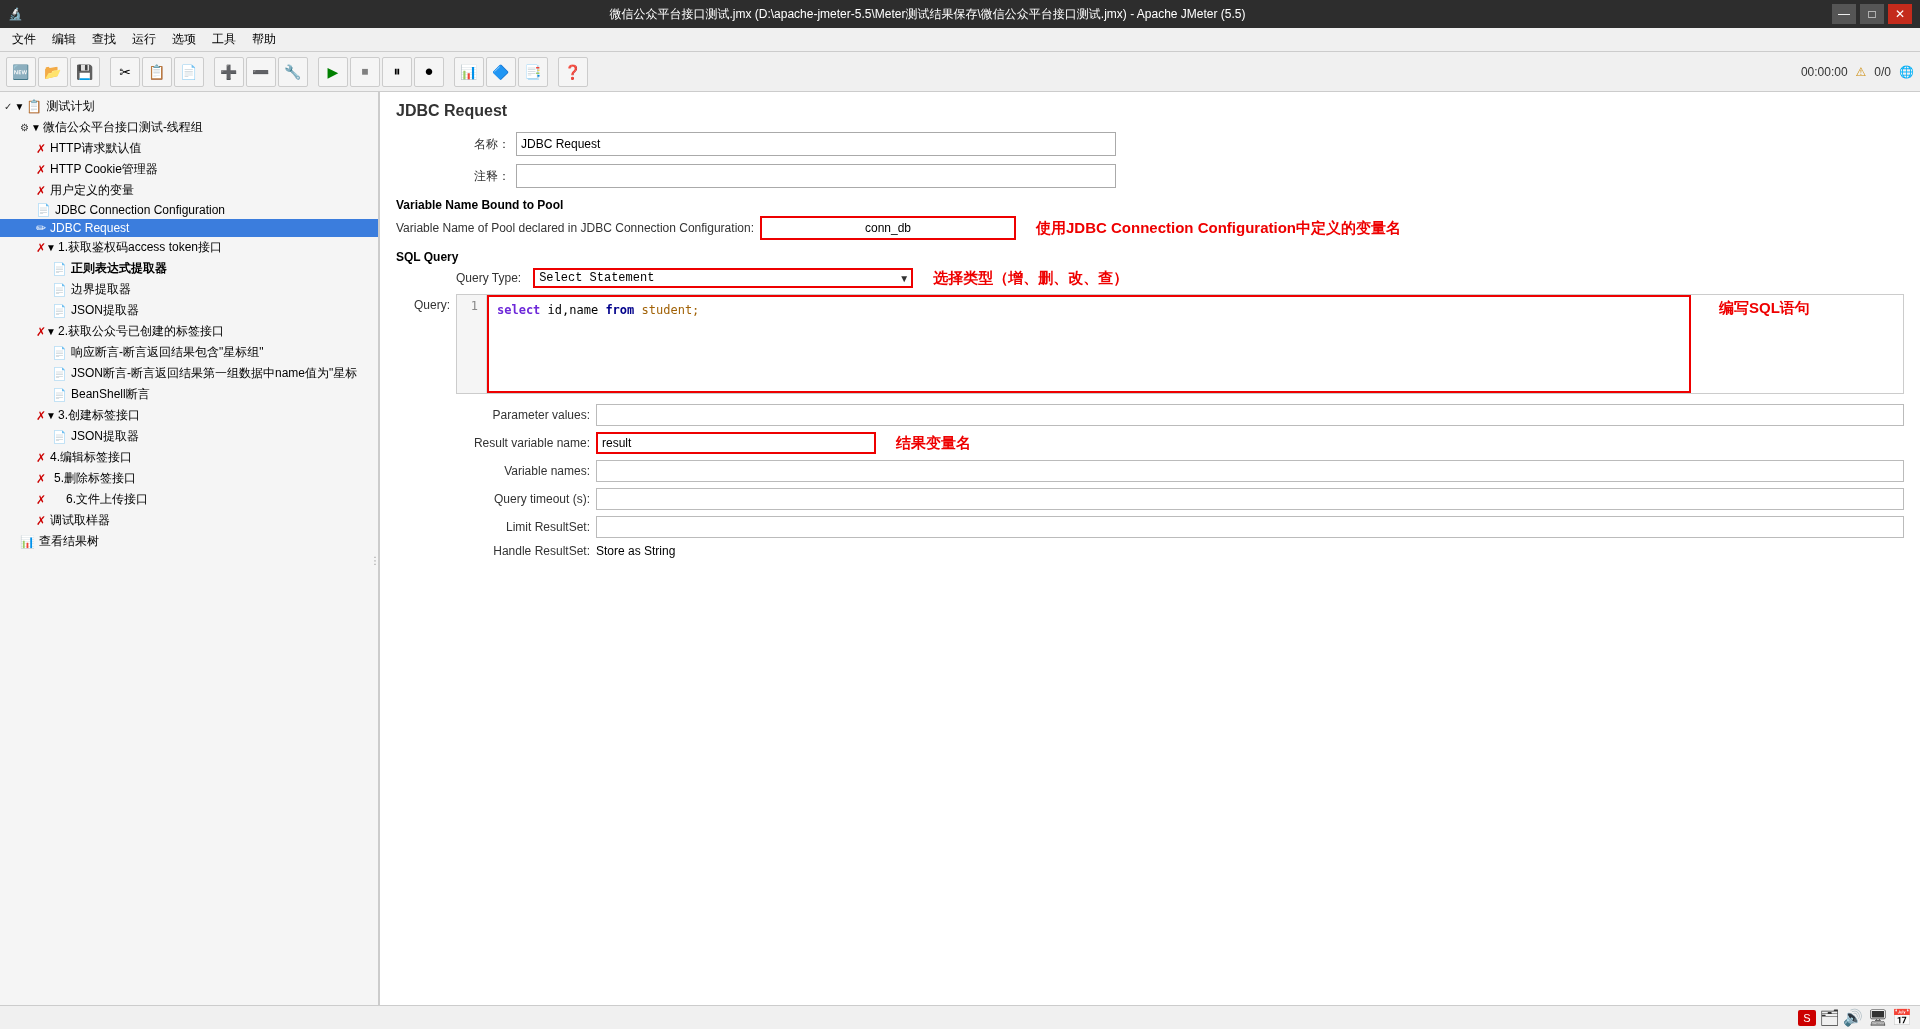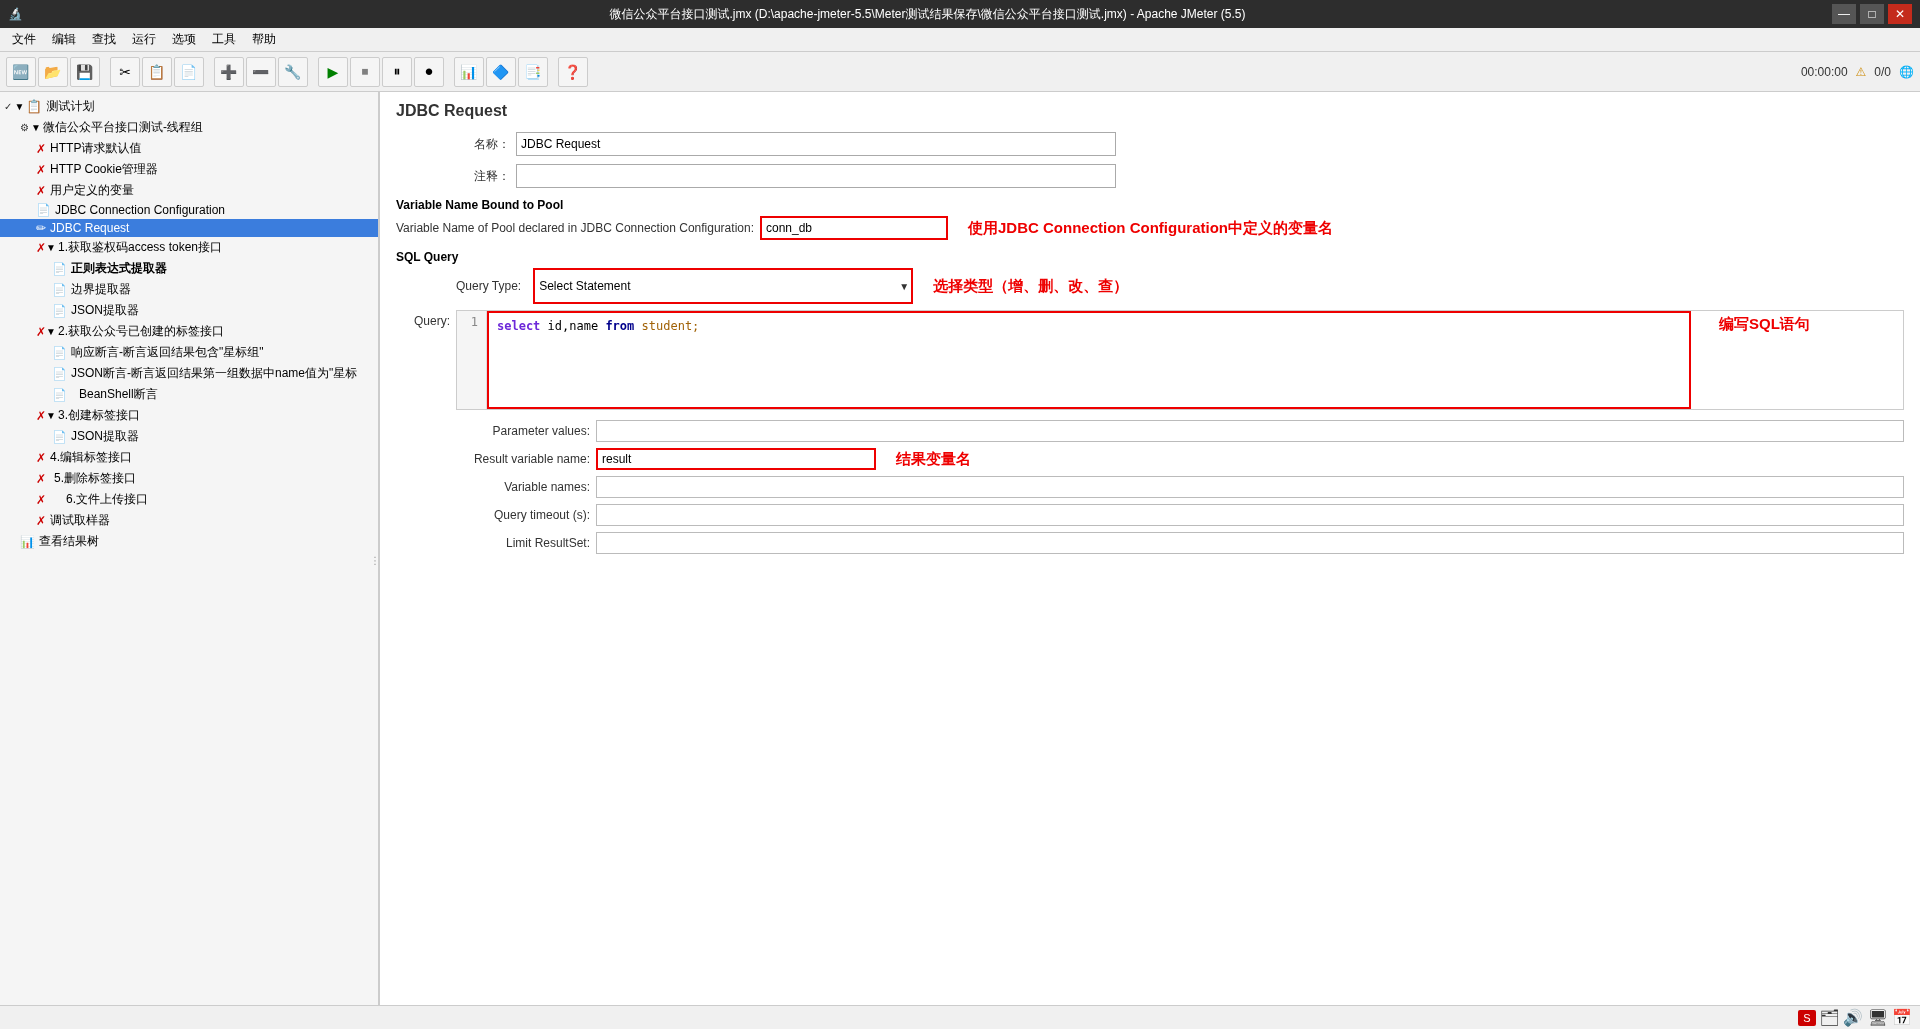--- a/index.html
+++ b/index.html
@@ -140,25 +140,26 @@
 
     .query-type-row {
       display: flex; align-items: center;
       margin-bottom: 6px;
     }
     .query-type-label {
       color: #333; font-size: 12px;
       padding-right: 6px;
     }
     .query-type-select {
-      width: 380px; height: 36px;
+      width: 380px; height: 20px;
       border: 2px solid #e00;
       font-size: 12px; padding: 0 4px;
       background: #fff;
       appearance: none;
+      font-family: Liberation Mono, monospace;
     }
     .select-wrapper {
       position: relative; display: inline-block;
     }
     .select-wrapper::after {
       content: '▼';
       position: absolute; right: 4px; top: 50%; transform: translateY(-50%);
       font-size: 10px; pointer-events: none; color: #333;
     }
     .select-el {
@@ -211,22 +212,22 @@
       font-size: 15px; color: #e00; font-weight: bold;
     }
 
     .pool-row {
       display: flex; align-items: center; margin-bottom: 6px;
     }
     .pool-row-label {
       white-space: nowrap; font-size: 12px; color: #333; padding-right: 6px;
     }
     .pool-input {
-      width: 188px; height: 24px;
-      border: 2px solid #e00; padding: 0 4px; font-size: 12px;
+      width: 256px; height: 24px;
+      border: 2px solid #e00; padding: 0 20px; font-size: 12px; text-align: center;
     }
 
     
     ::-webkit-scrollbar { width: 8px; height: 8px; }
     ::-webkit-scrollbar-track { background: #f0f0f0; }
     ::-webkit-scrollbar-thumb { background: #bbb; }
   </style>
 </head>
 <body>
 
@@ -355,21 +356,21 @@
       <span style="margin-left:4px;">响应断言-断言返回结果包含"星标组"</span>
     </div>
 
     <div class="tree-item tree-indent-3">
       <span>📄</span>
       <span style="margin-left:4px;">JSON断言-断言返回结果第一组数据中name值为"星标</span>
     </div>
 
     <div class="tree-item tree-indent-3">
       <span>📄</span>
-      <span style="margin-left:12px;">BeanShell断言</span>
+      <span style="margin-left:4px;">BeanShell断言</span>
     </div>
 
     <div class="tree-item tree-indent-2">
       <span style="color:#c00;">✗</span>
       <span class="arrow">▼</span>
       <span>3.创建标签接口</span>
     </div>
 
     <div class="tree-item tree-indent-3">
       <span>📄</span>
@@ -490,20 +491,24 @@
     <div class="field-row">
       <span class="field-label">Query timeout (s):</span>
       <input class="field-input" style="flex: 1 1 0%;">
     </div>
 
     <div class="field-row">
       <span class="field-label">Limit ResultSet:</span>
       <input class="field-input" style="flex: 1 1 0%;">
     </div>
 
+    <div class="field-row">
+      <span class="field-label">Handle ResultSet:</span>
+      <span style="font-size:12px;">Store as String</span>
+    </div>
 
   </div>
 </div>
 
 <div id="statusbar">
   <div class="statusbar-icons">
     <span style="background:#c00;color:#fff;padding:2px 5px;font-size:11px;border-radius:2px;">S</span>
     <span style="font-size:16px;">🗂</span>
     <span style="font-size:16px;">🔊</span>
     <span style="font-size:16px;">🖥</span>

